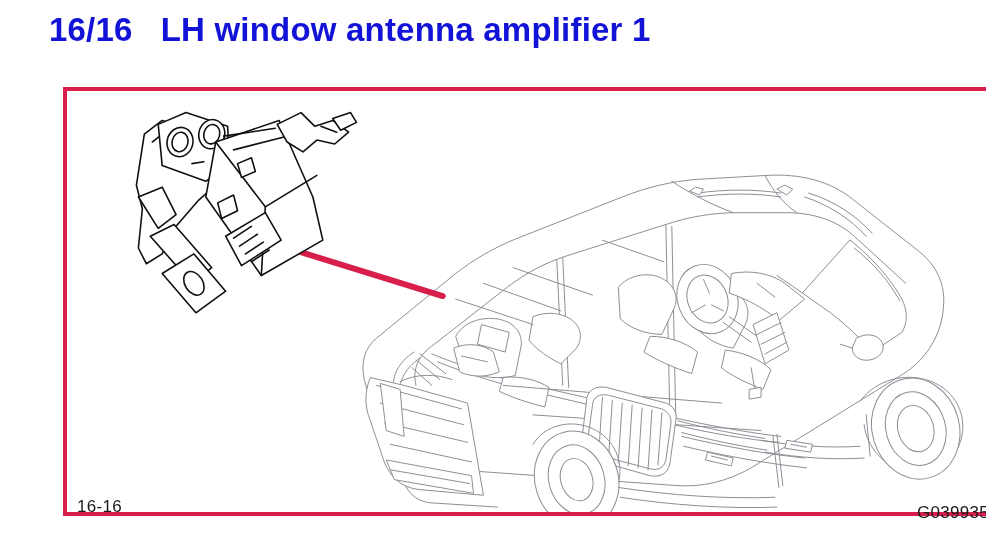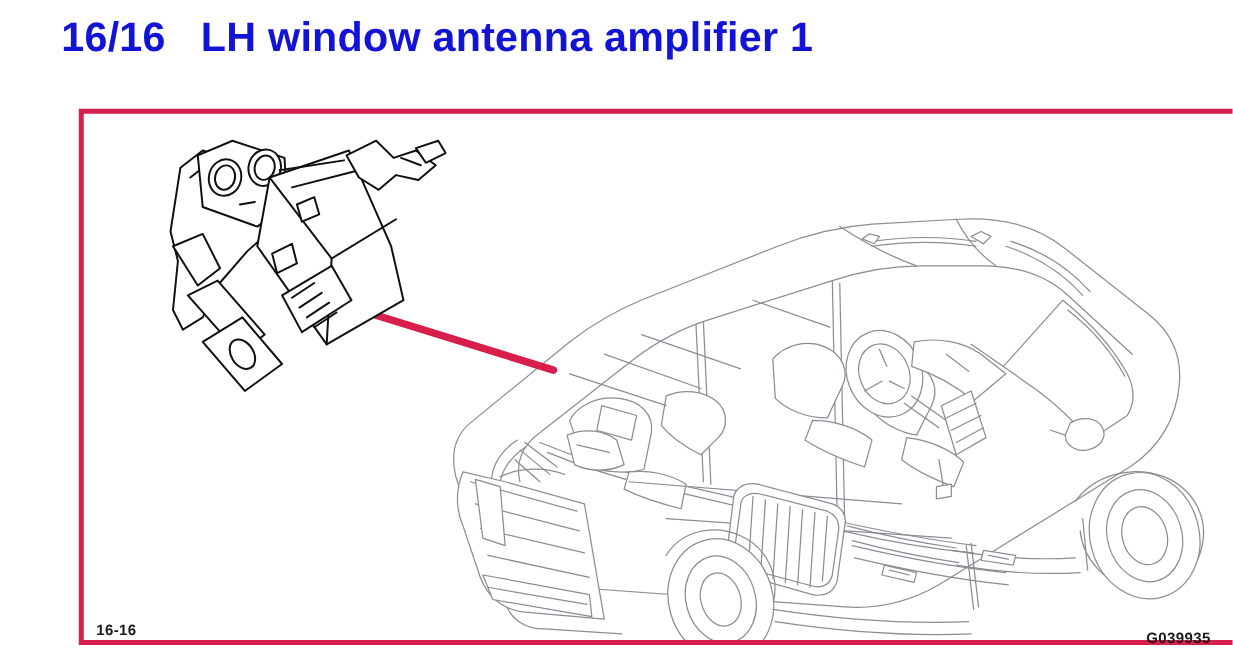--- a/index.html
+++ b/index.html
@@ -50,22 +50,22 @@
     left: 0;
     top: 0;
     width: 100%;
     height: 100%;
   }
   
   .corner-caption {
     position: absolute;
     color: #1a1a1a;
     font-family: "Liberation Sans", sans-serif;
-    font-weight: bold;
-    font-size: 12px;
+    font-weight: normal;
+    font-size: 17px;
     letter-spacing: 0.3px;
     white-space: pre;
   }
   #caption-left  { left: 36px;  top: 497px; }
   #caption-right { left: 876px; top: 503px; }
   svg { display: block; }
   .ln   { fill: none; stroke: #8a8d94; stroke-width: 1; stroke-linecap: round; stroke-linejoin: round; }
   .ln-f { fill: #ffffff; stroke: #8a8d94; stroke-width: 1; stroke-linejoin: round; }
   .blk   { fill: none; stroke: #101010; stroke-width: 1.6; stroke-linecap: round; stroke-linejoin: round; }
   .blk-f { fill: #ffffff; stroke: #101010; stroke-width: 1.6; stroke-linejoin: round; }

